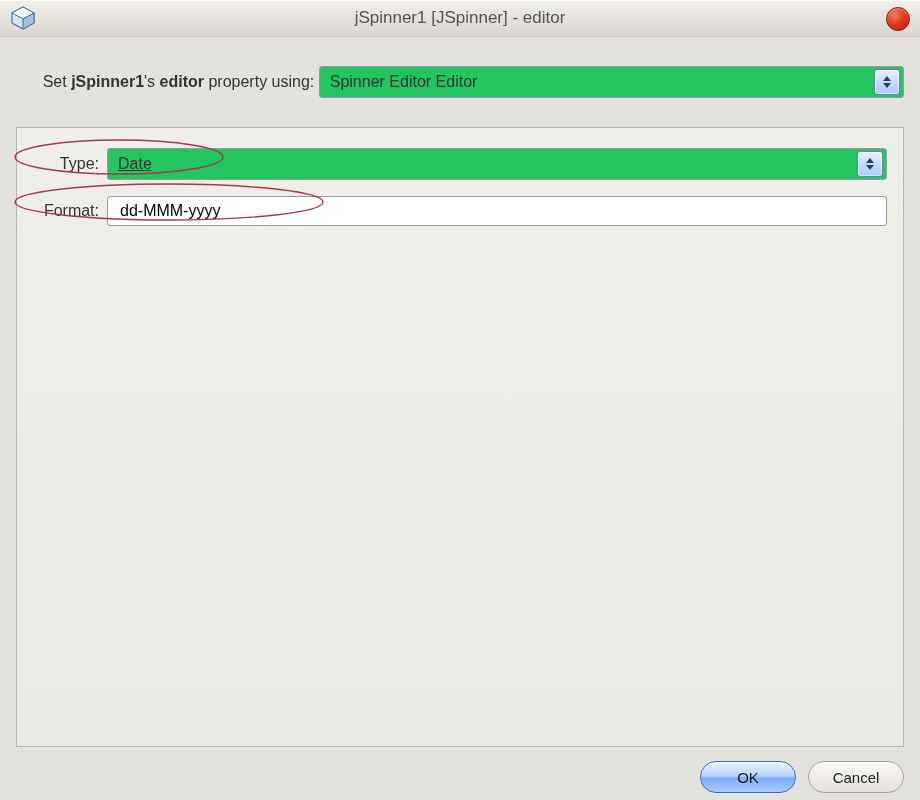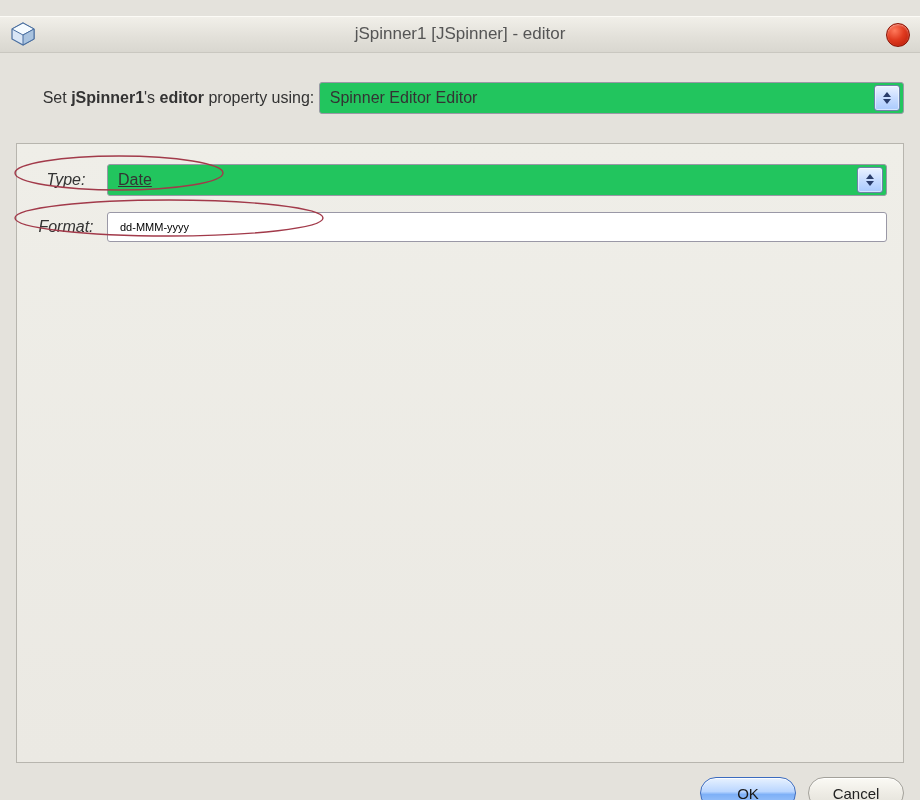--- a/index.html
+++ b/index.html
@@ -14,21 +14,20 @@
     overflow: hidden;
   }
 
   
   .titlebar {
     position: relative;
     height: 36px;
     background: linear-gradient(to bottom, #f2f0ea 0%, #e2e0d9 60%, #d9d7d0 100%);
     border-bottom: 1px solid #c9c7c0;
     box-shadow: inset 0 1px 0 #fcfbf6;
-    margin-top: 16px;
   }
   .titlebar .title-text {
     position: absolute;
     top: 0; left: 0; right: 0;
     height: 36px;
     line-height: 36px;
     text-align: center;
     font-size: 17px;
     color: #555;
   }
@@ -118,41 +117,40 @@
   }
   .field-row {
     display: flex;
     align-items: center;
     gap: 8px;
     margin-bottom: 16px;
   }
   .field-label {
     width: 66px;
     flex: 0 0 66px;
-    text-align: center;
-    font-style: italic;
+    text-align: right;
   }
   .textfield {
     flex: 1 1 auto;
     height: 30px;
     border: 1px solid #9a98a6;
     border-radius: 3px;
     background: #fff;
     font-size: 16px;
     padding: 0 10px;
     box-sizing: border-box;
     display: flex;
     align-items: center;
   }
   .textfield input {
     border: none;
     outline: none;
     width: 100%;
     height: 100%;
-    font-size: 11px;
+    font-size: 16px;
     background: transparent;
   }
 
   
   .anno {
     position: absolute;
     pointer-events: none;
   }
 
   

